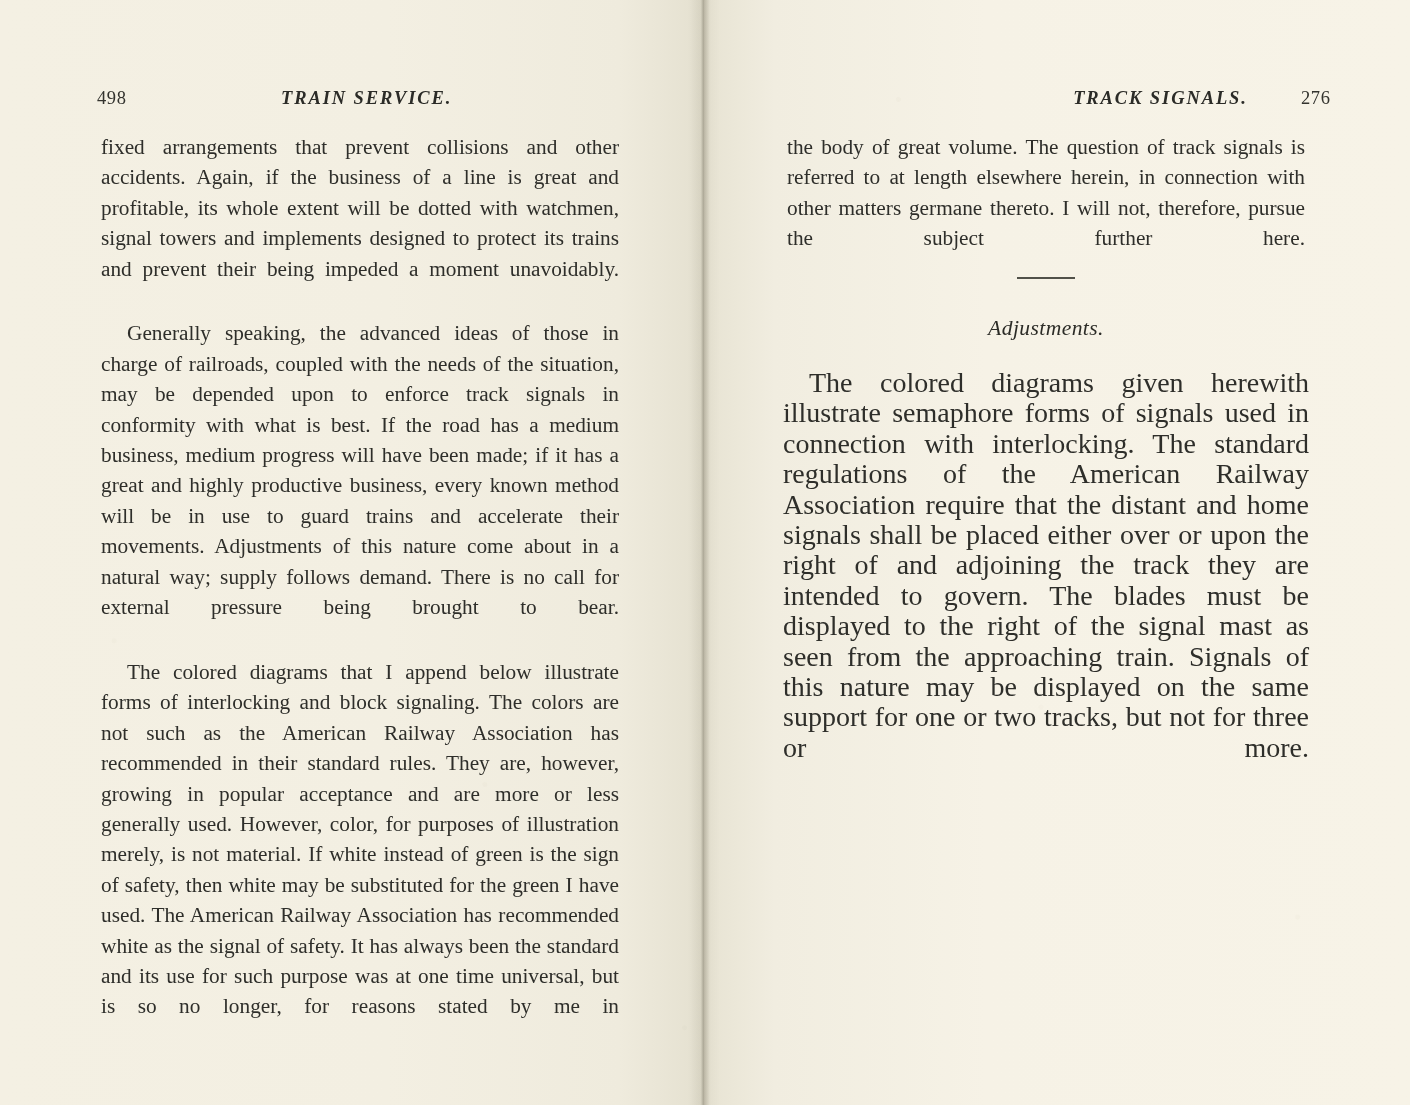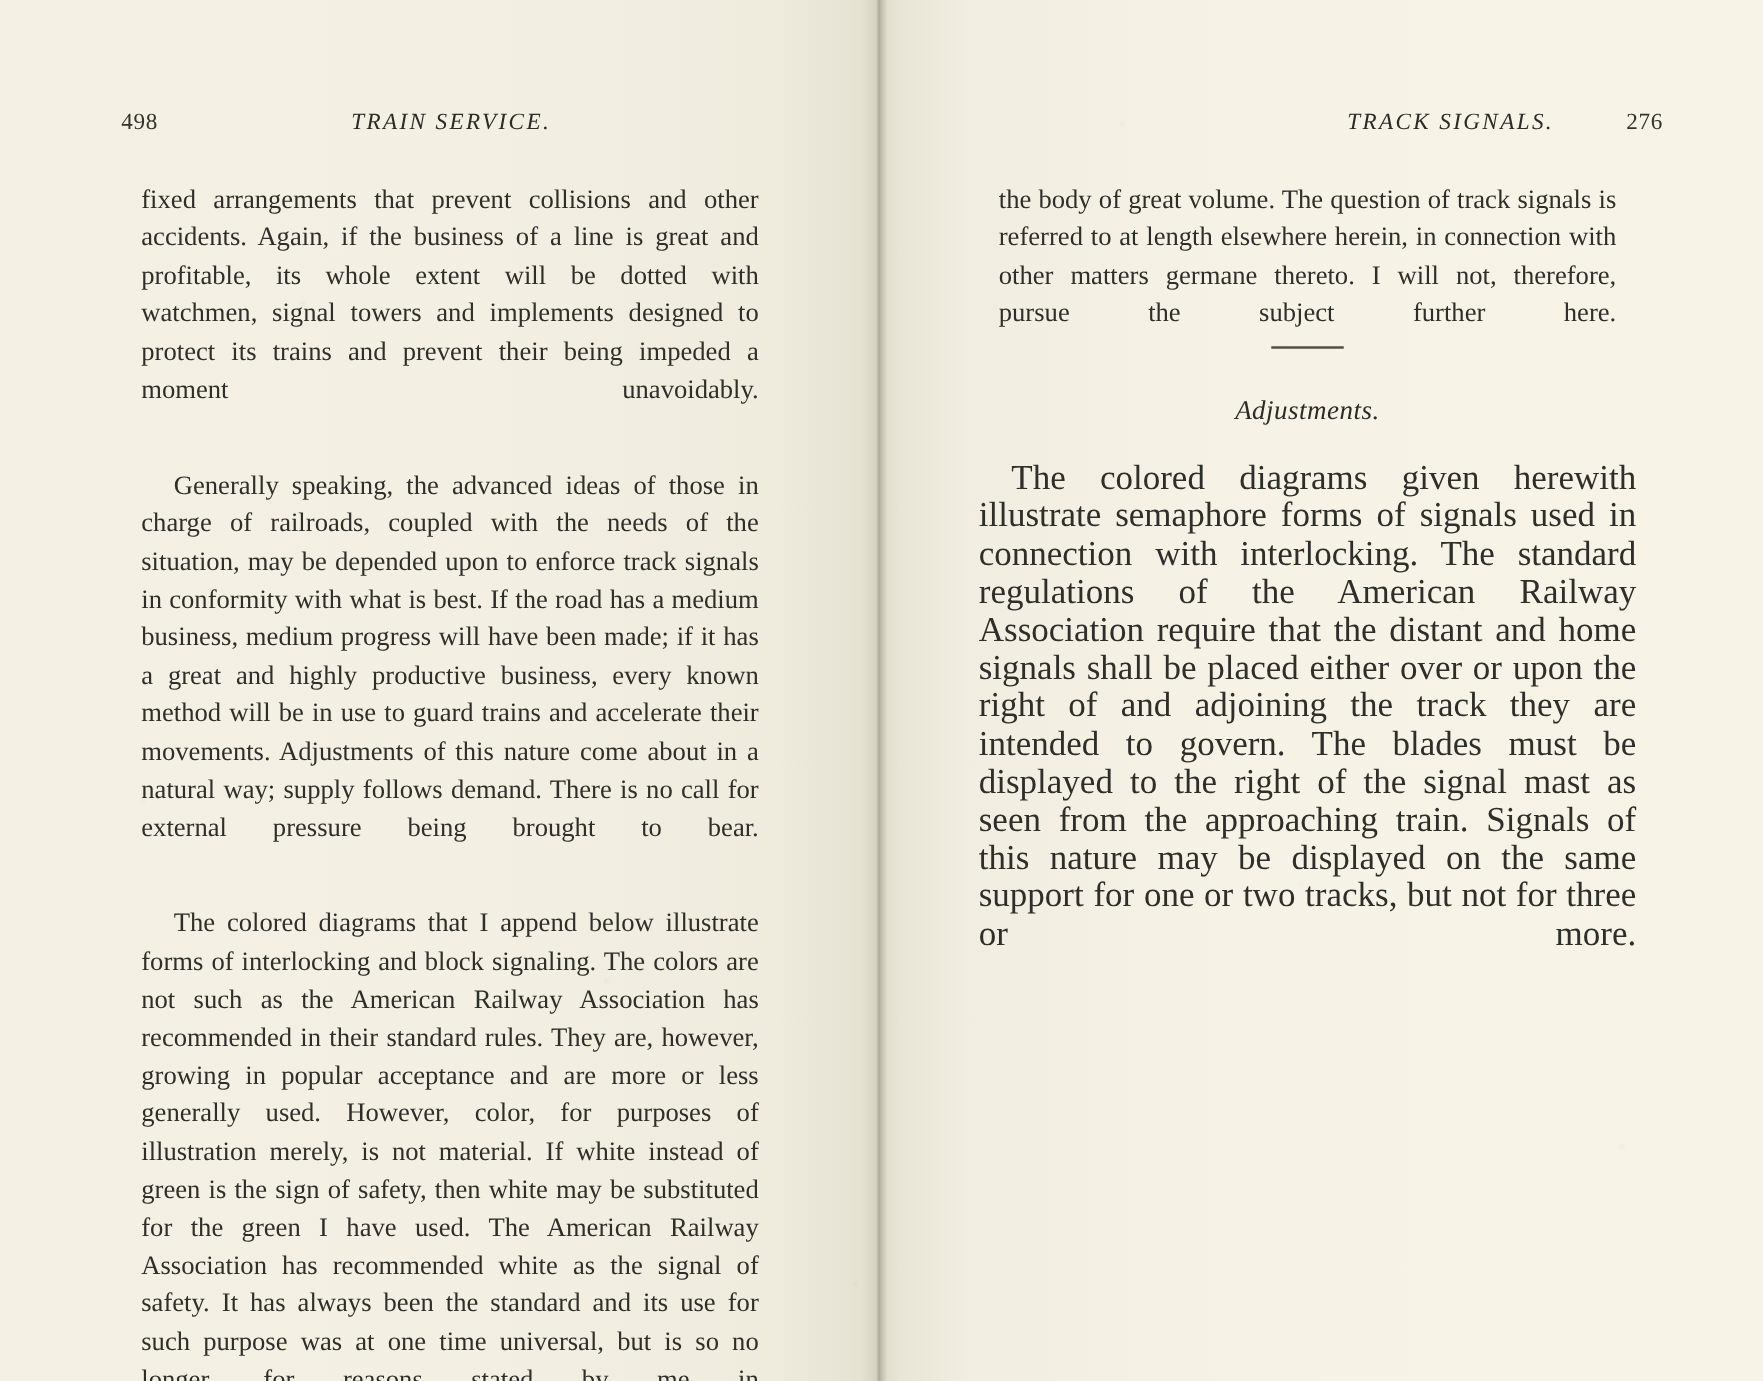--- a/index.html
+++ b/index.html
@@ -88,21 +88,21 @@
     display: flex;
     align-items: baseline;
   }
   .folio {
     font-size: 18.5px;
     letter-spacing: 0.6px;
     color: #33332e;
   }
   .runtitle {
     font-style: italic;
-    font-weight: normal;
+    font-weight: bold;
     font-size: 18.5px;
     letter-spacing: 1.9px;
     color: #2b2b27;
   }
 
   .head-left  { left: 97px;  top: 88px; width: 528px; justify-content: flex-start; }
   .head-right { left: 988px; top: 88px; width: 345px; justify-content: center; }
   .head-left .runtitle  { position: absolute; left: 184px; }
   .head-right .folio    { position: absolute; left: 313px; }
 
@@ -113,21 +113,21 @@
     font-size: 21.3px;
     line-height: 30.4px;
     text-align: justify;
     text-justify: inter-word;
     word-spacing: 0.4px;
   }
   .col-left  { left: 97px;  width: 526px; }
   .col-right { left: 783px; width: 526px; }
 
   .col p {
-    margin: 16px;
+    margin: 4px;
     text-indent: 26px;
   }
   .col p.noindent { text-indent: 0; }
   
   .col p::after {
     content: "";
     display: inline-block;
     width: 100%;
   }
 

